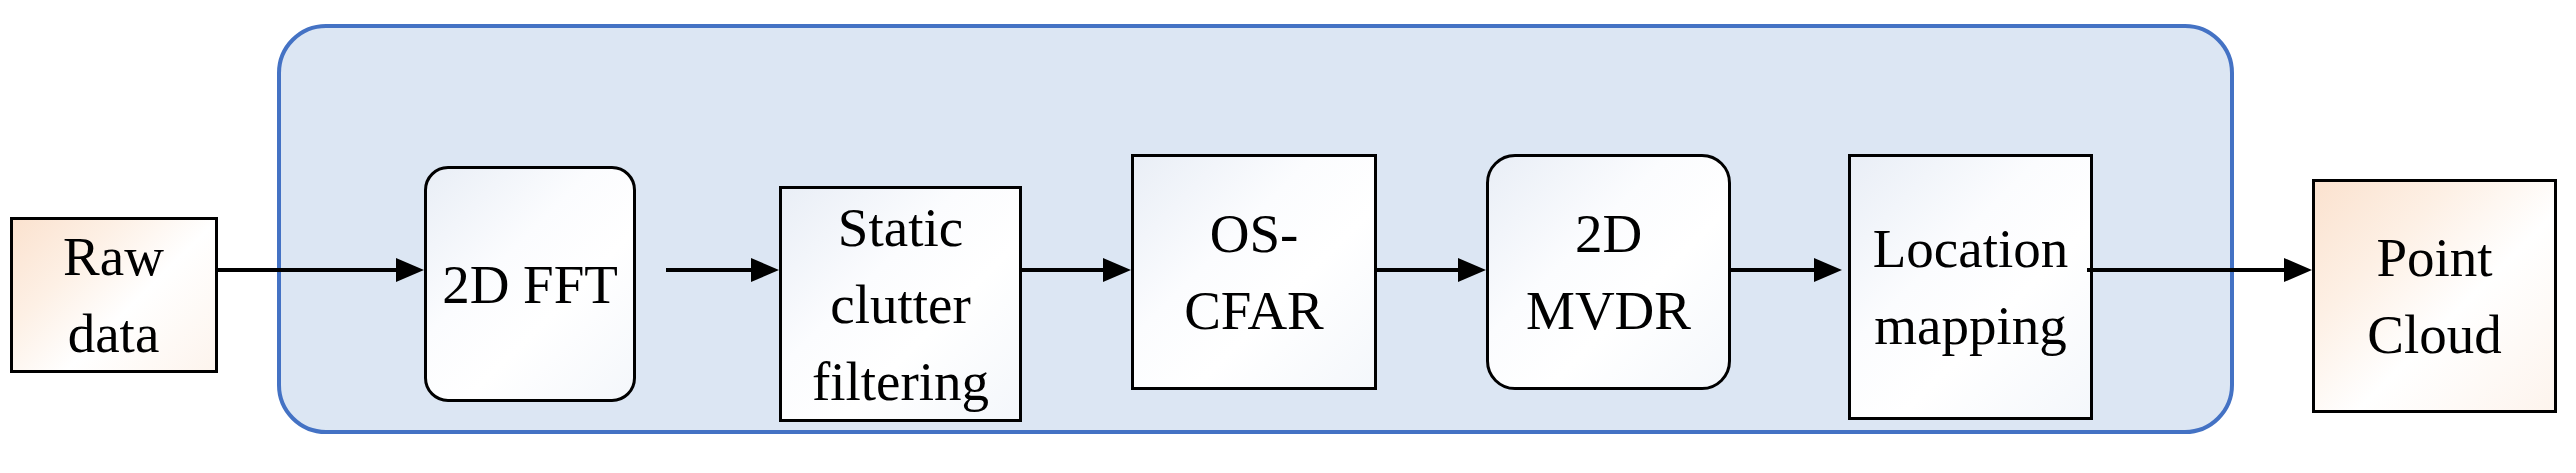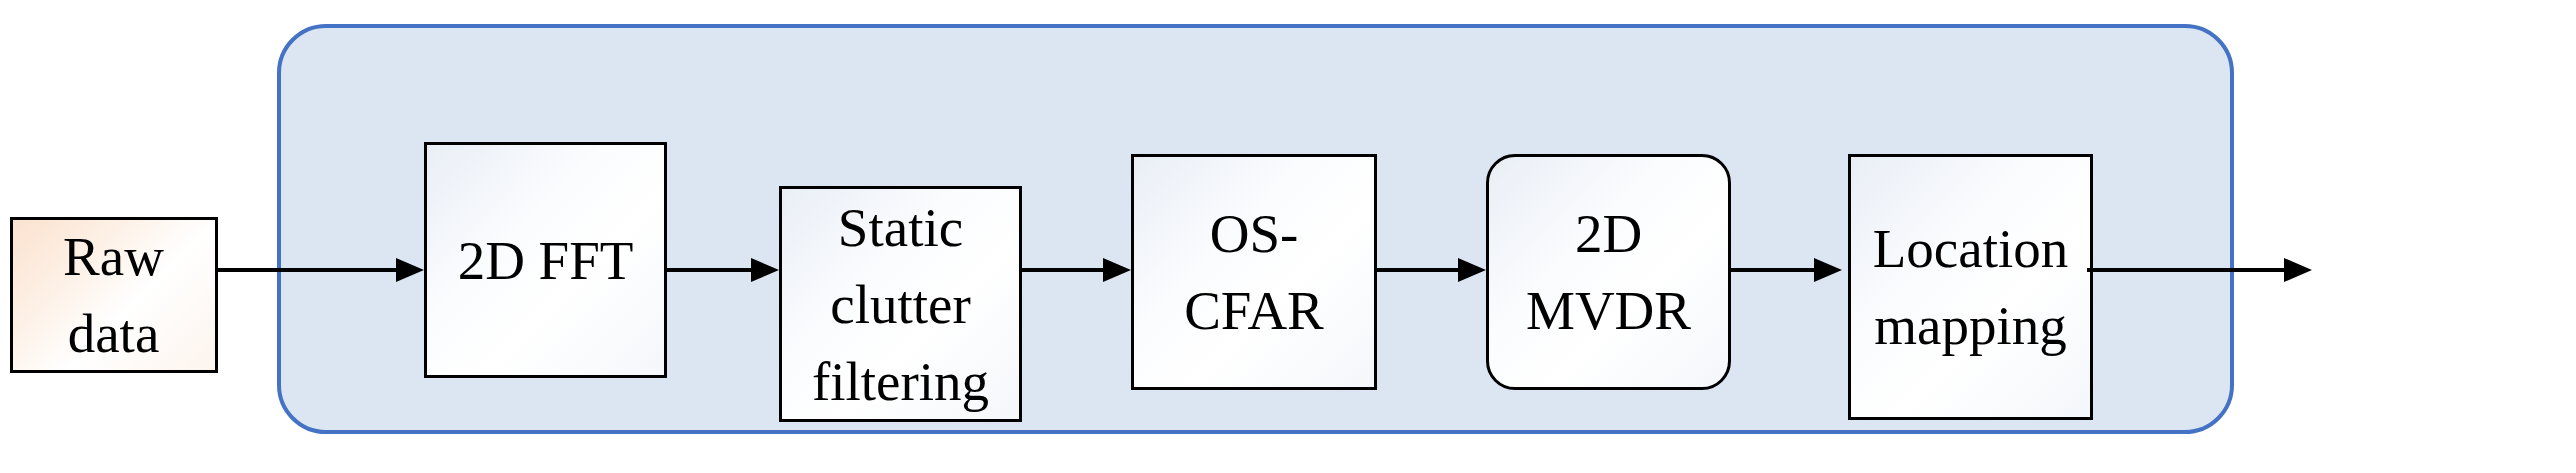--- a/index.html
+++ b/index.html
@@ -42,21 +42,21 @@
     white-space:pre-line;
   }
   .node-inner{
     background:linear-gradient(135deg,#e9eef6 0%,#fbfcfe 38%,#ffffff 62%,#f4f7fb 100%);
   }
   .node-terminal{
     background:linear-gradient(135deg,#fbe2cf 0%,#fdf0e5 30%,#ffffff 58%,#fdf4ed 100%);
     margin-top:25px;
   }
   .n-raw     {left:9.5px;  top:192px; width:208px; height:156px;}
-  .n-fft     {left:424px; top:142px; width:243px; height:236px;}
+  .n-fft     {left:424px; top:166px; width:212px; height:236px;border-radius:24px;}
   .n-static  {left:779px; top:154px; width:243px; height:236px;margin-top:32px;}
   .n-oscfar  {left:1131px;top:154px; width:246px; height:236px;}
   .n-mvdr    {left:1486px;top:154px; width:245px; height:236px;border-radius:29px;}
   .n-location{left:1841px;top:154px; width:245px; height:266px;margin-left:7px;}
   .n-point   {left:2312px;top:154px; width:245px; height:234px;}
   
   .arrow{position:absolute;top:258px;height:25px;}
   .arrow .shaft{
     position:absolute;left:0;top:9.5px;height:4.7px;right:26.5px;background:#000;
   }
@@ -103,20 +103,24 @@
   <div class="node node-inner n-mvdr">
     <span>2D
 MVDR</span>
   </div>
 
   <div class="node node-inner n-location">
     <span>Location
 mapping</span>
   </div>
 
+  <div class="node node-terminal n-point">
+    <span>Point
+Cloud</span>
+  </div>
 
   <div class="arrow a1">
     <div class="shaft"></div>
     <div class="head"></div>
   </div>
   <div class="arrow a2">
     <div class="shaft"></div>
     <div class="head"></div>
   </div>
   <div class="arrow a3">

